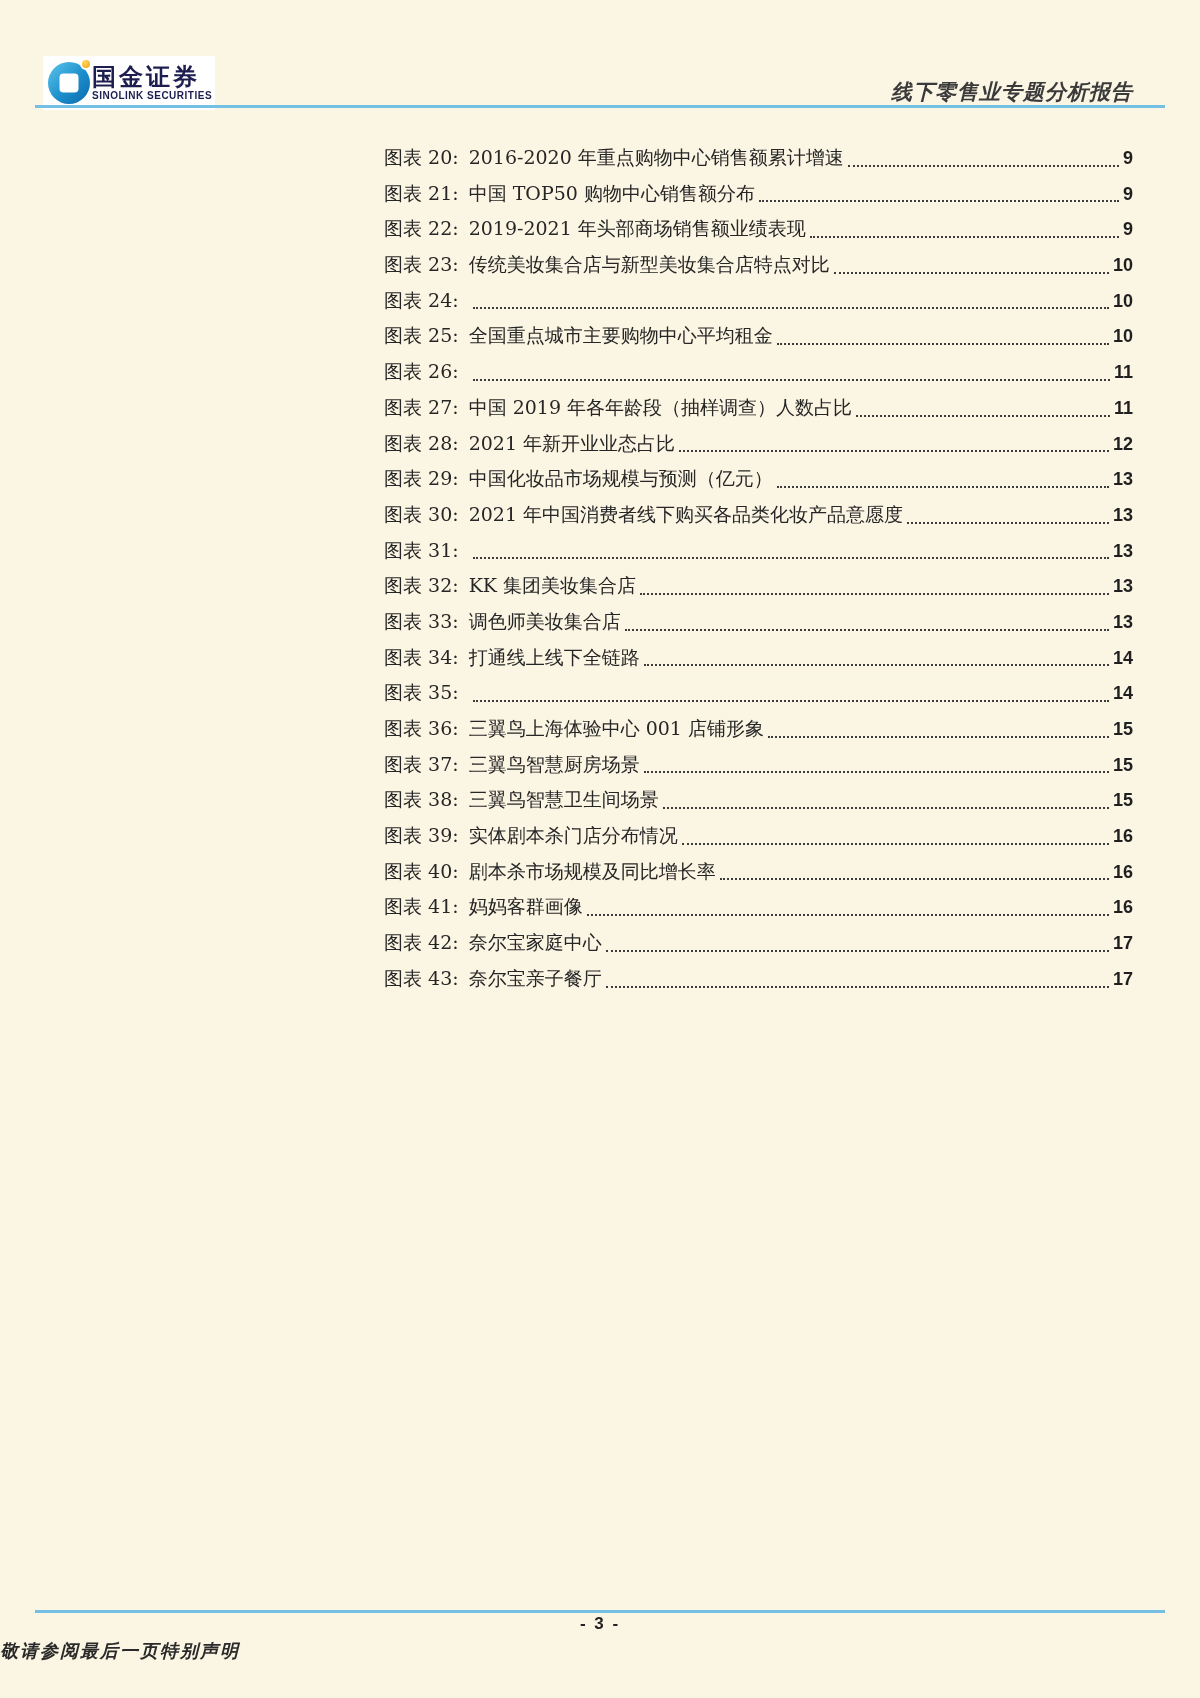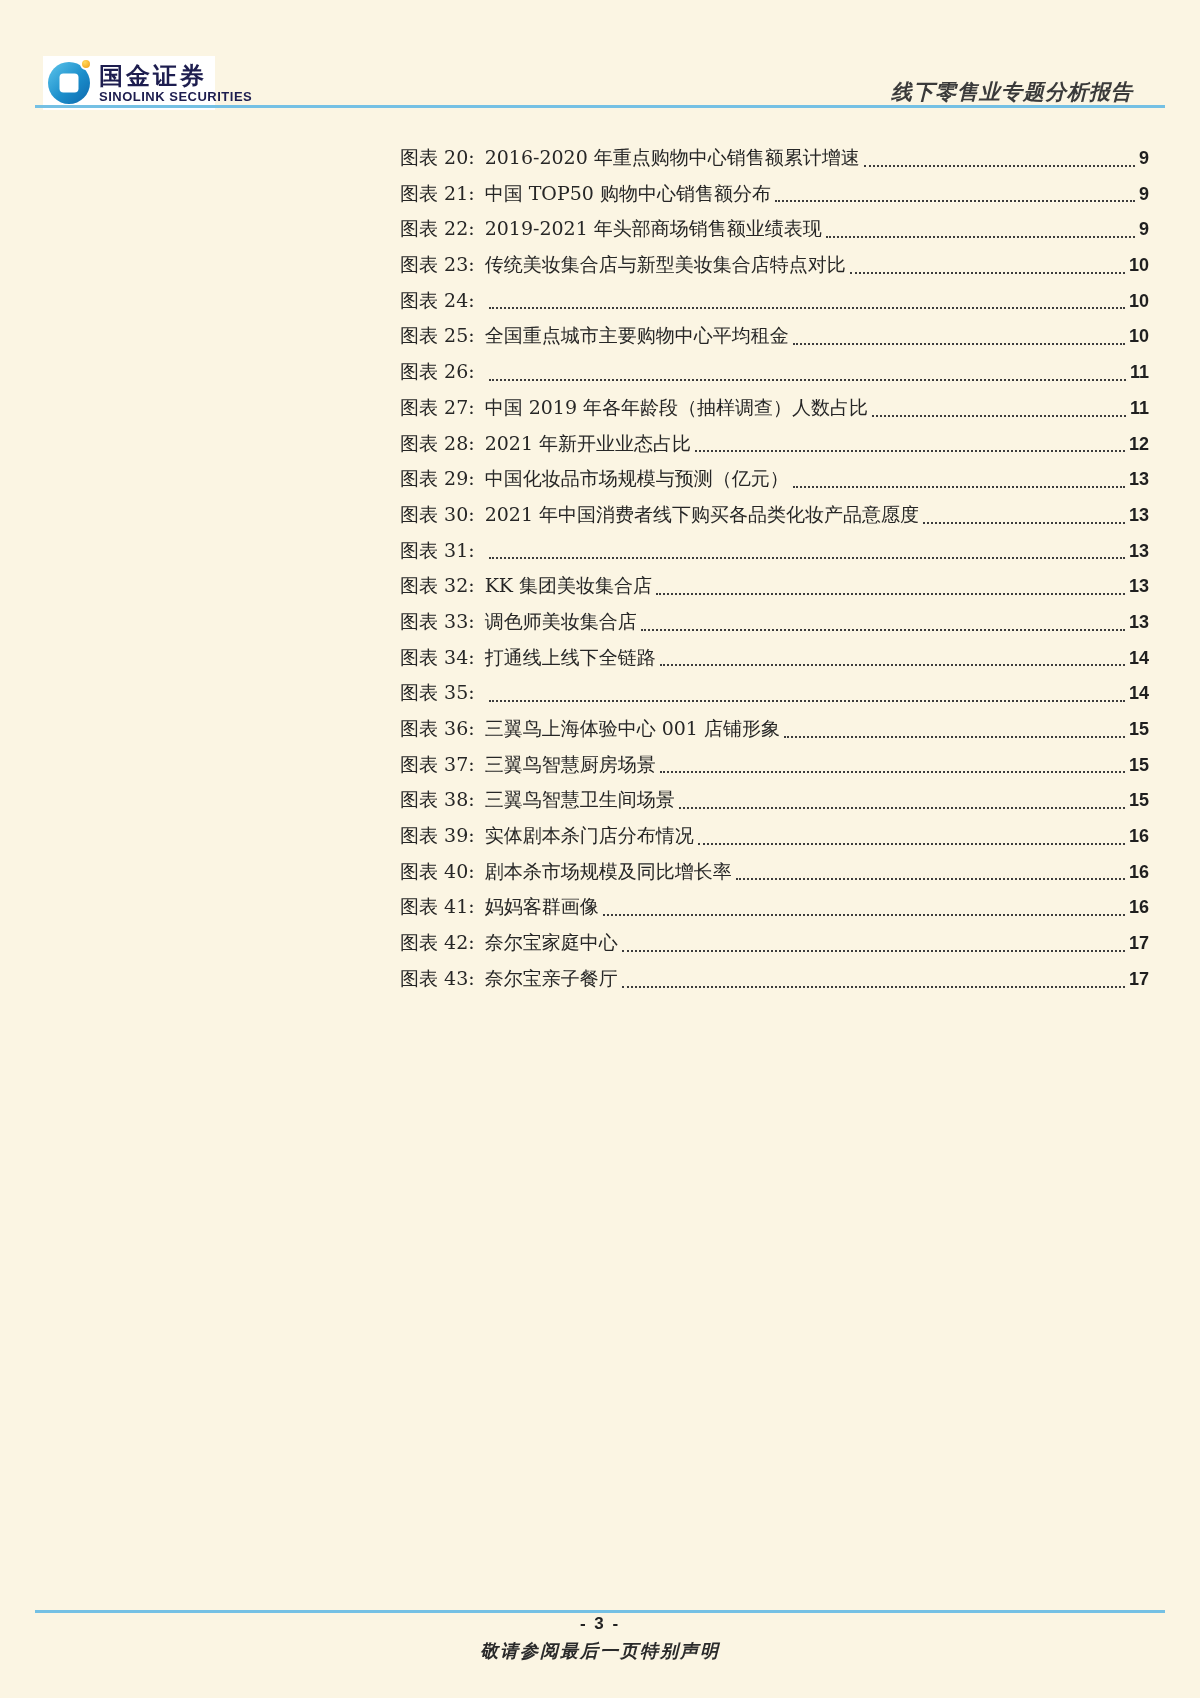--- a/index.html
+++ b/index.html
@@ -14,21 +14,21 @@
   }
 
   
   .logo-block {
     position: absolute;
     left: 43px; top: 56px;
     width: 172px; height: 54px;
     background: #ffffff;
     display: flex;
     align-items: center;
-    gap: 9px;
+    gap: 2px;
     padding: 3px 5px;
   }
   .logo-mark {
     position: relative;
     width: 42px; height: 42px;
     border-radius: 50%;
     background: linear-gradient(135deg, #5ec6ec 0%, #1b8ecb 55%, #0d68ad 100%);
     flex: 0 0 auto;
   }
   .logo-mark::after {
@@ -47,21 +47,21 @@
     border-radius: 50%;
     background: radial-gradient(circle at 35% 30%, #ffd95e, #f29c12);
     border: 2px solid #ffffff;
   }
   .logo-text { display:flex; flex-direction:column; line-height:1.05; }
   .logo-cn {
     font-size: 24px; font-weight: bold; color: #1d1d4f;
     letter-spacing: 3px; white-space: nowrap;
   }
   .logo-en {
-    font-size: 13px; font-weight: bold; color: #1d1d4f;
+    font-size: 10px; font-weight: bold; color: #1d1d4f;
     letter-spacing: 0.5px; white-space: nowrap;
     font-family: "Liberation Sans", sans-serif;
     margin-top: 2px;
   }
   .header-right {
     position: absolute;
     right: 67px; top: 78px;
     font-size: 21px; font-weight: bold; font-style: italic;
     color: #3a3a3a; letter-spacing: 1px; white-space: nowrap;
   }
@@ -69,21 +69,21 @@
     position: absolute;
     left: 35px; width: 1130px; height: 3px;
     background: #74c0e4;
   }
   .rule.header-rule { top: 105px; }
   .rule.footer-rule { top: 1610px; }
 
   
   .toc {
     position: absolute;
-    left: 400px; top: 140px;
+    left: 384px; top: 140px;
     width: 749px;
   }
   .toc-row {
     display: flex;
     align-items: baseline;
     height: 35.7px;
     line-height: 35.7px;
     font-size: 19px;
     color: #262626;
     white-space: nowrap;
@@ -109,21 +109,20 @@
     position: absolute;
     top: 1614px; left: 0; width: 100%;
     text-align: center;
     font-family: "Liberation Sans", sans-serif;
     font-weight: bold; font-size: 17px; color: #222222;
     letter-spacing: 2px;
   }
   .footer-disclaimer {
     position: absolute;
     top: 1639px; left: 0; width: 100%;
-    text-align: center;
     font-size: 18px; font-style: italic; font-weight: bold;
     color: #2a2a2a; letter-spacing: 2px;
   }
 </style>
 </head>
 <body>
 
 <div class="page">
 
   <div class="logo-block">

